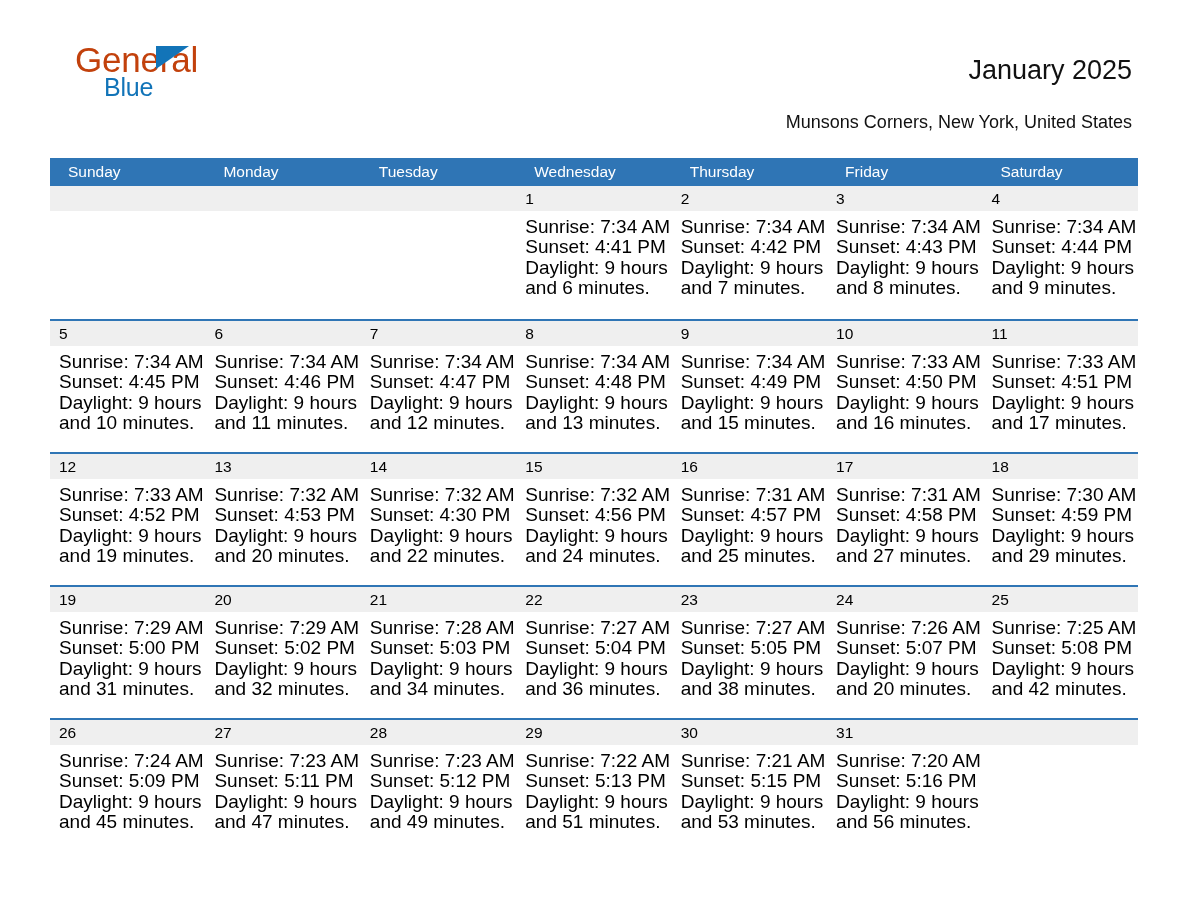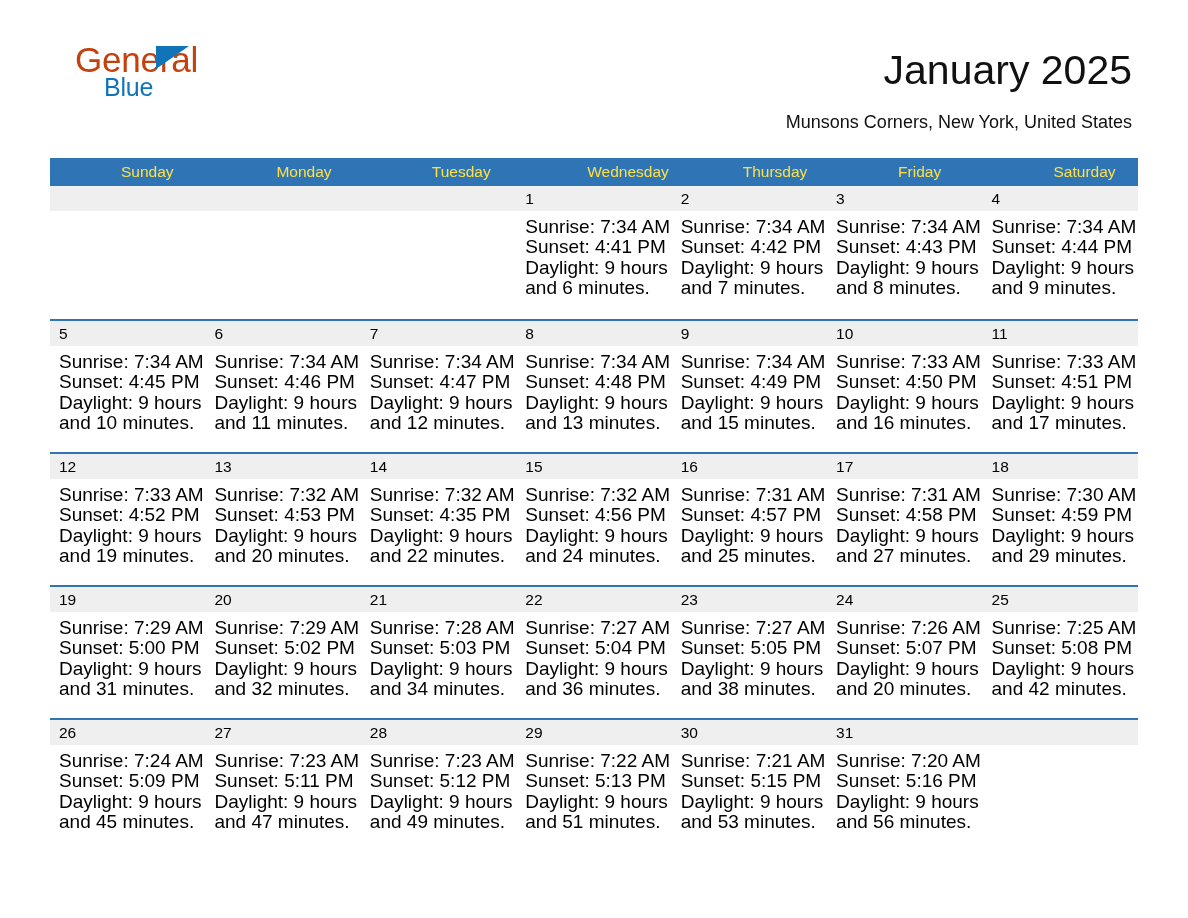--- a/index.html
+++ b/index.html
@@ -63,21 +63,21 @@
     line-height: 35px;
     letter-spacing: -0.2px;
     color: #1274b8;
     font-weight: 400;
   }
 
   .title {
     position: absolute;
     right: 6px;
     top: 46px;
-    font-size: 41px;
+    font-size: 27px;
     line-height: 48px;
     font-weight: 400;
     color: #111111;
     white-space: nowrap;
   }
 
   .subtitle {
     position: absolute;
     right: 6px;
     top: 108px;
@@ -96,27 +96,26 @@
     width: 1088px;
   }
 
   .weekday-row {
     display: flex;
     background: #2f75b5;
     height: 28px;
   }
   .weekday {
     flex: 1 1 0;
-    color: #fde047;
+    color: #ffffff;
     font-size: 15.5px;
     line-height: 28px;
-    padding-left: 26px;
+    padding-left: 18px;
     box-sizing: border-box;
     white-space: nowrap;
-    margin-left: 45px;
   }
 
   .week {
     display: flex;
     border-top: 2px solid #2f75b5;
     height: 133px;
     box-sizing: border-box;
   }
   .week.first {
     border-top: none;
@@ -311,21 +310,21 @@
               <div>Sunrise: 7:32 AM</div>
               <div>Sunset: 4:53 PM</div>
               <div>Daylight: 9 hours</div>
               <div>and 20 minutes.</div>
             </div>
           </div>
           <div class="day">
             <div class="day-number">14</div>
             <div class="day-info">
               <div>Sunrise: 7:32 AM</div>
-              <div>Sunset: 4:35 PM</div>
+              <div>Sunset: 4:30 PM</div>
               <div>Daylight: 9 hours</div>
               <div>and 22 minutes.</div>
             </div>
           </div>
           <div class="day">
             <div class="day-number">15</div>
             <div class="day-info">
               <div>Sunrise: 7:32 AM</div>
               <div>Sunset: 4:56 PM</div>
               <div>Daylight: 9 hours</div>

